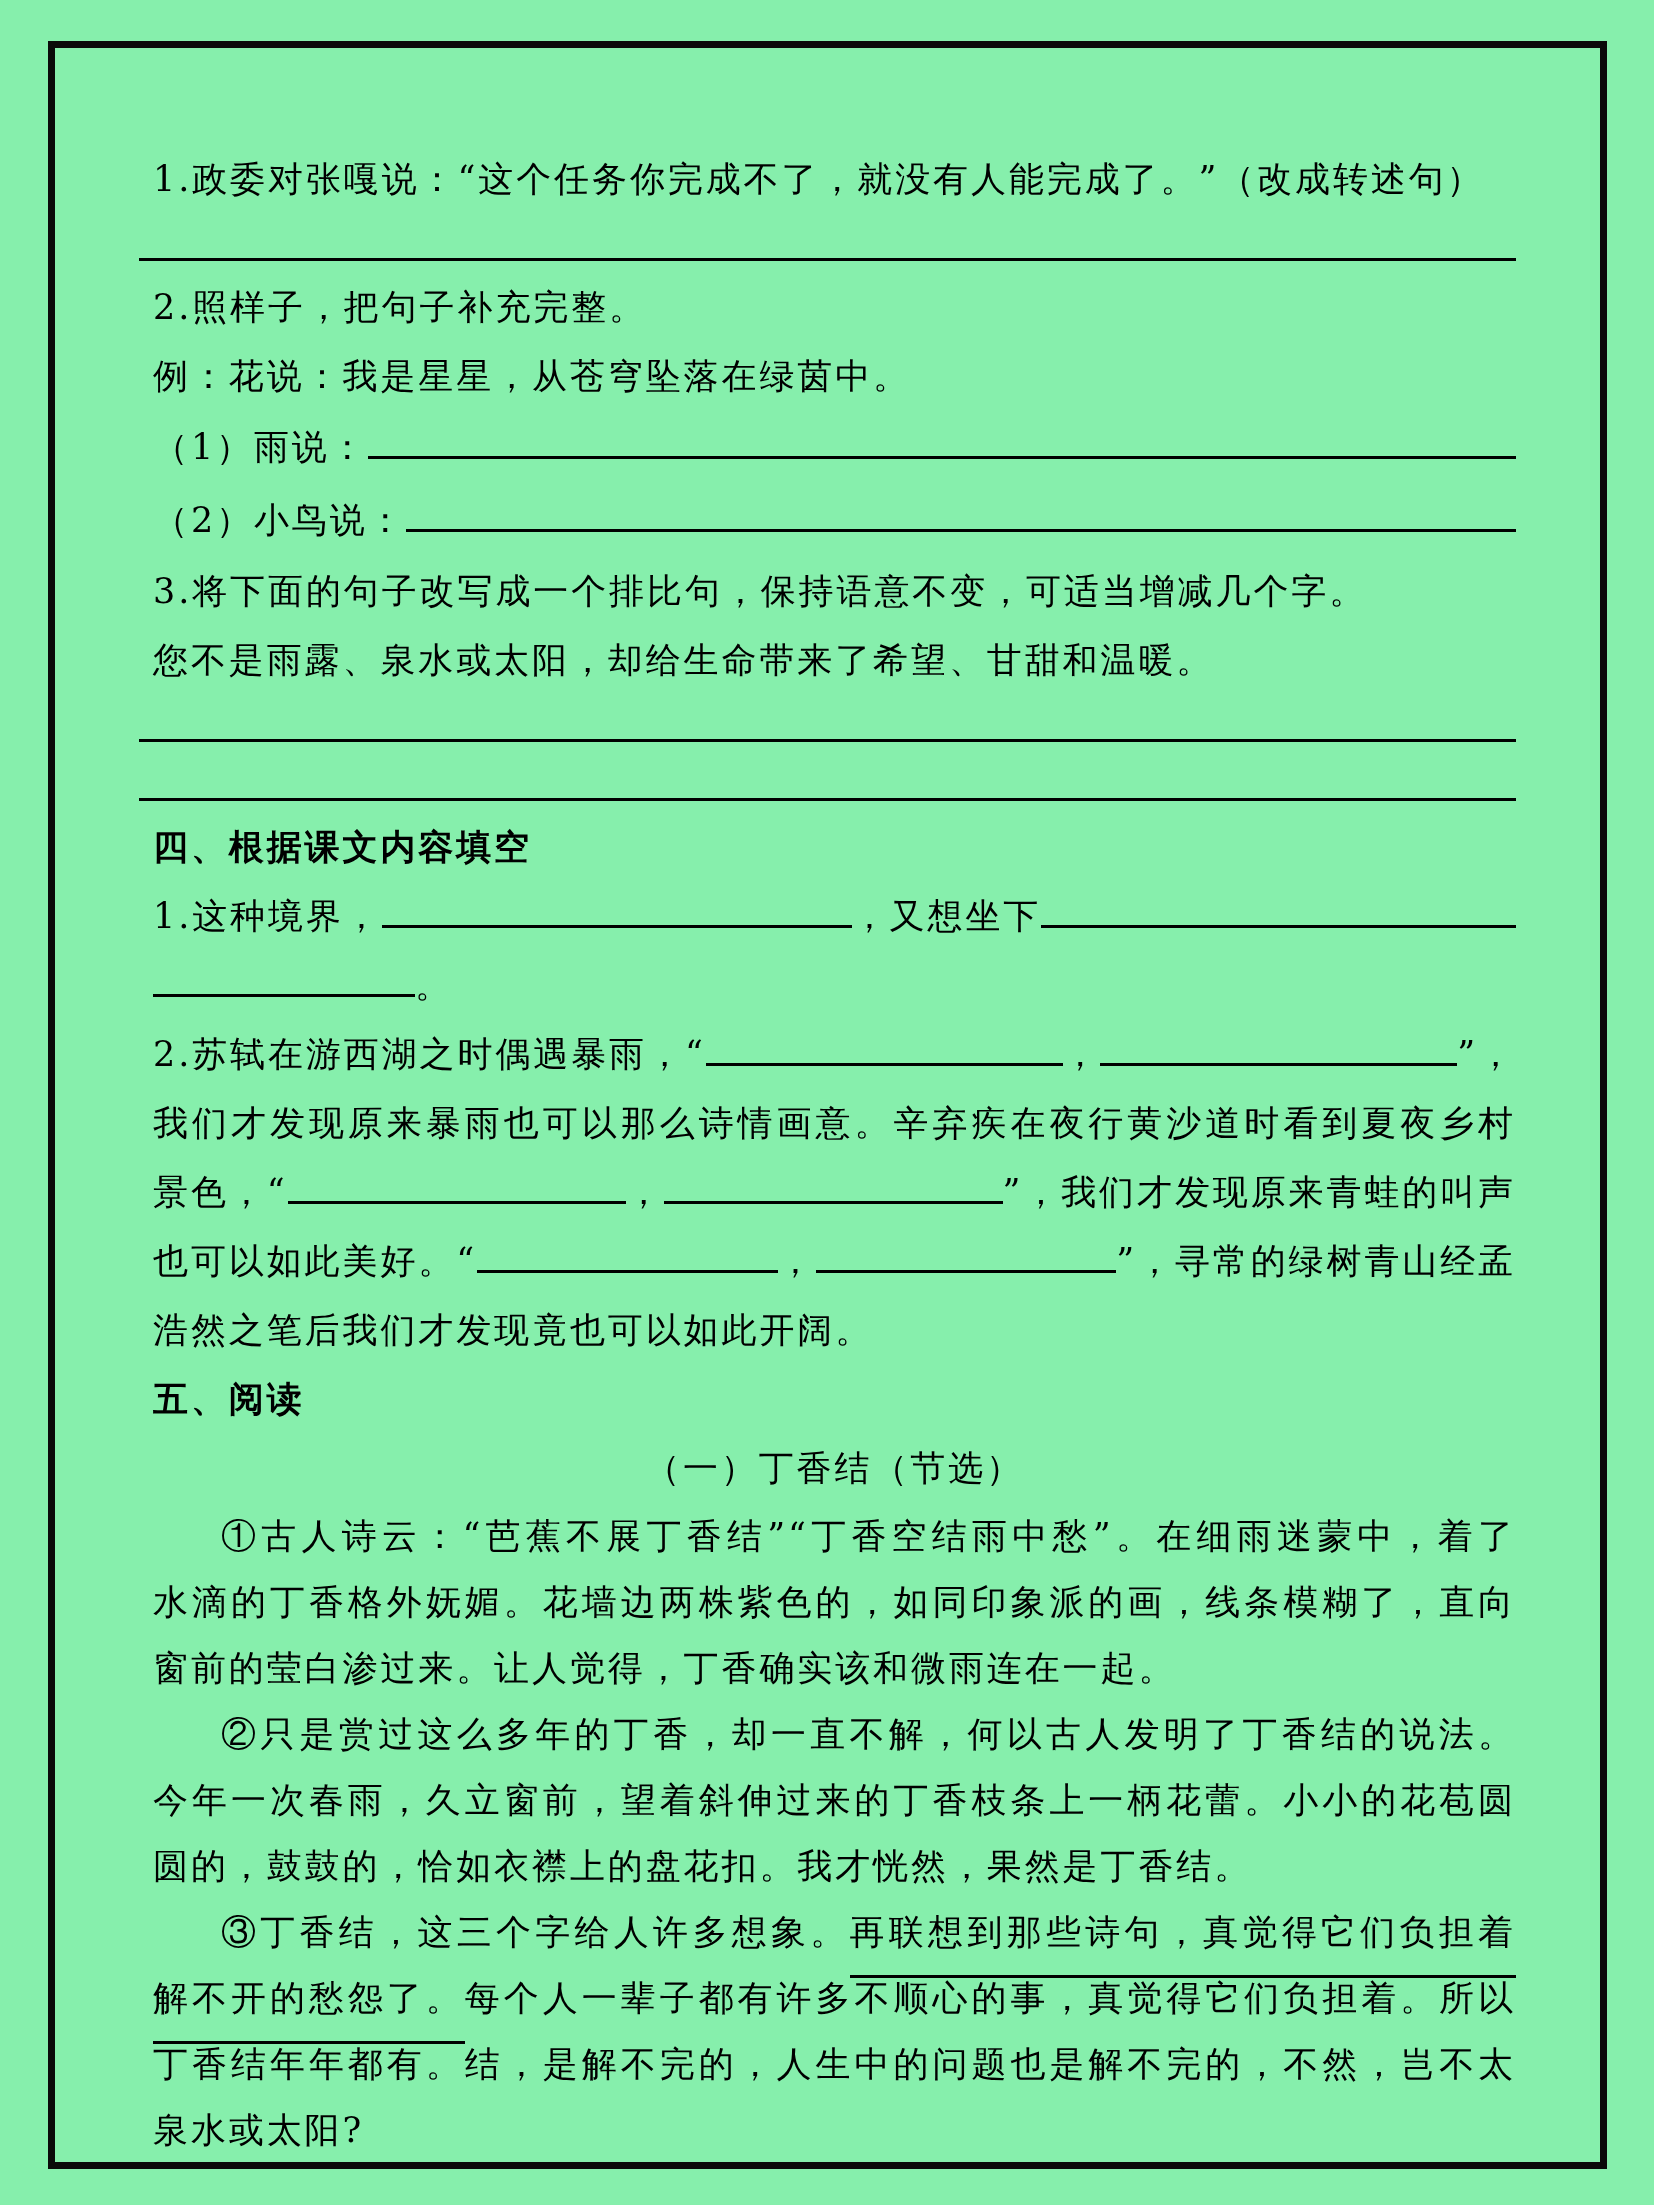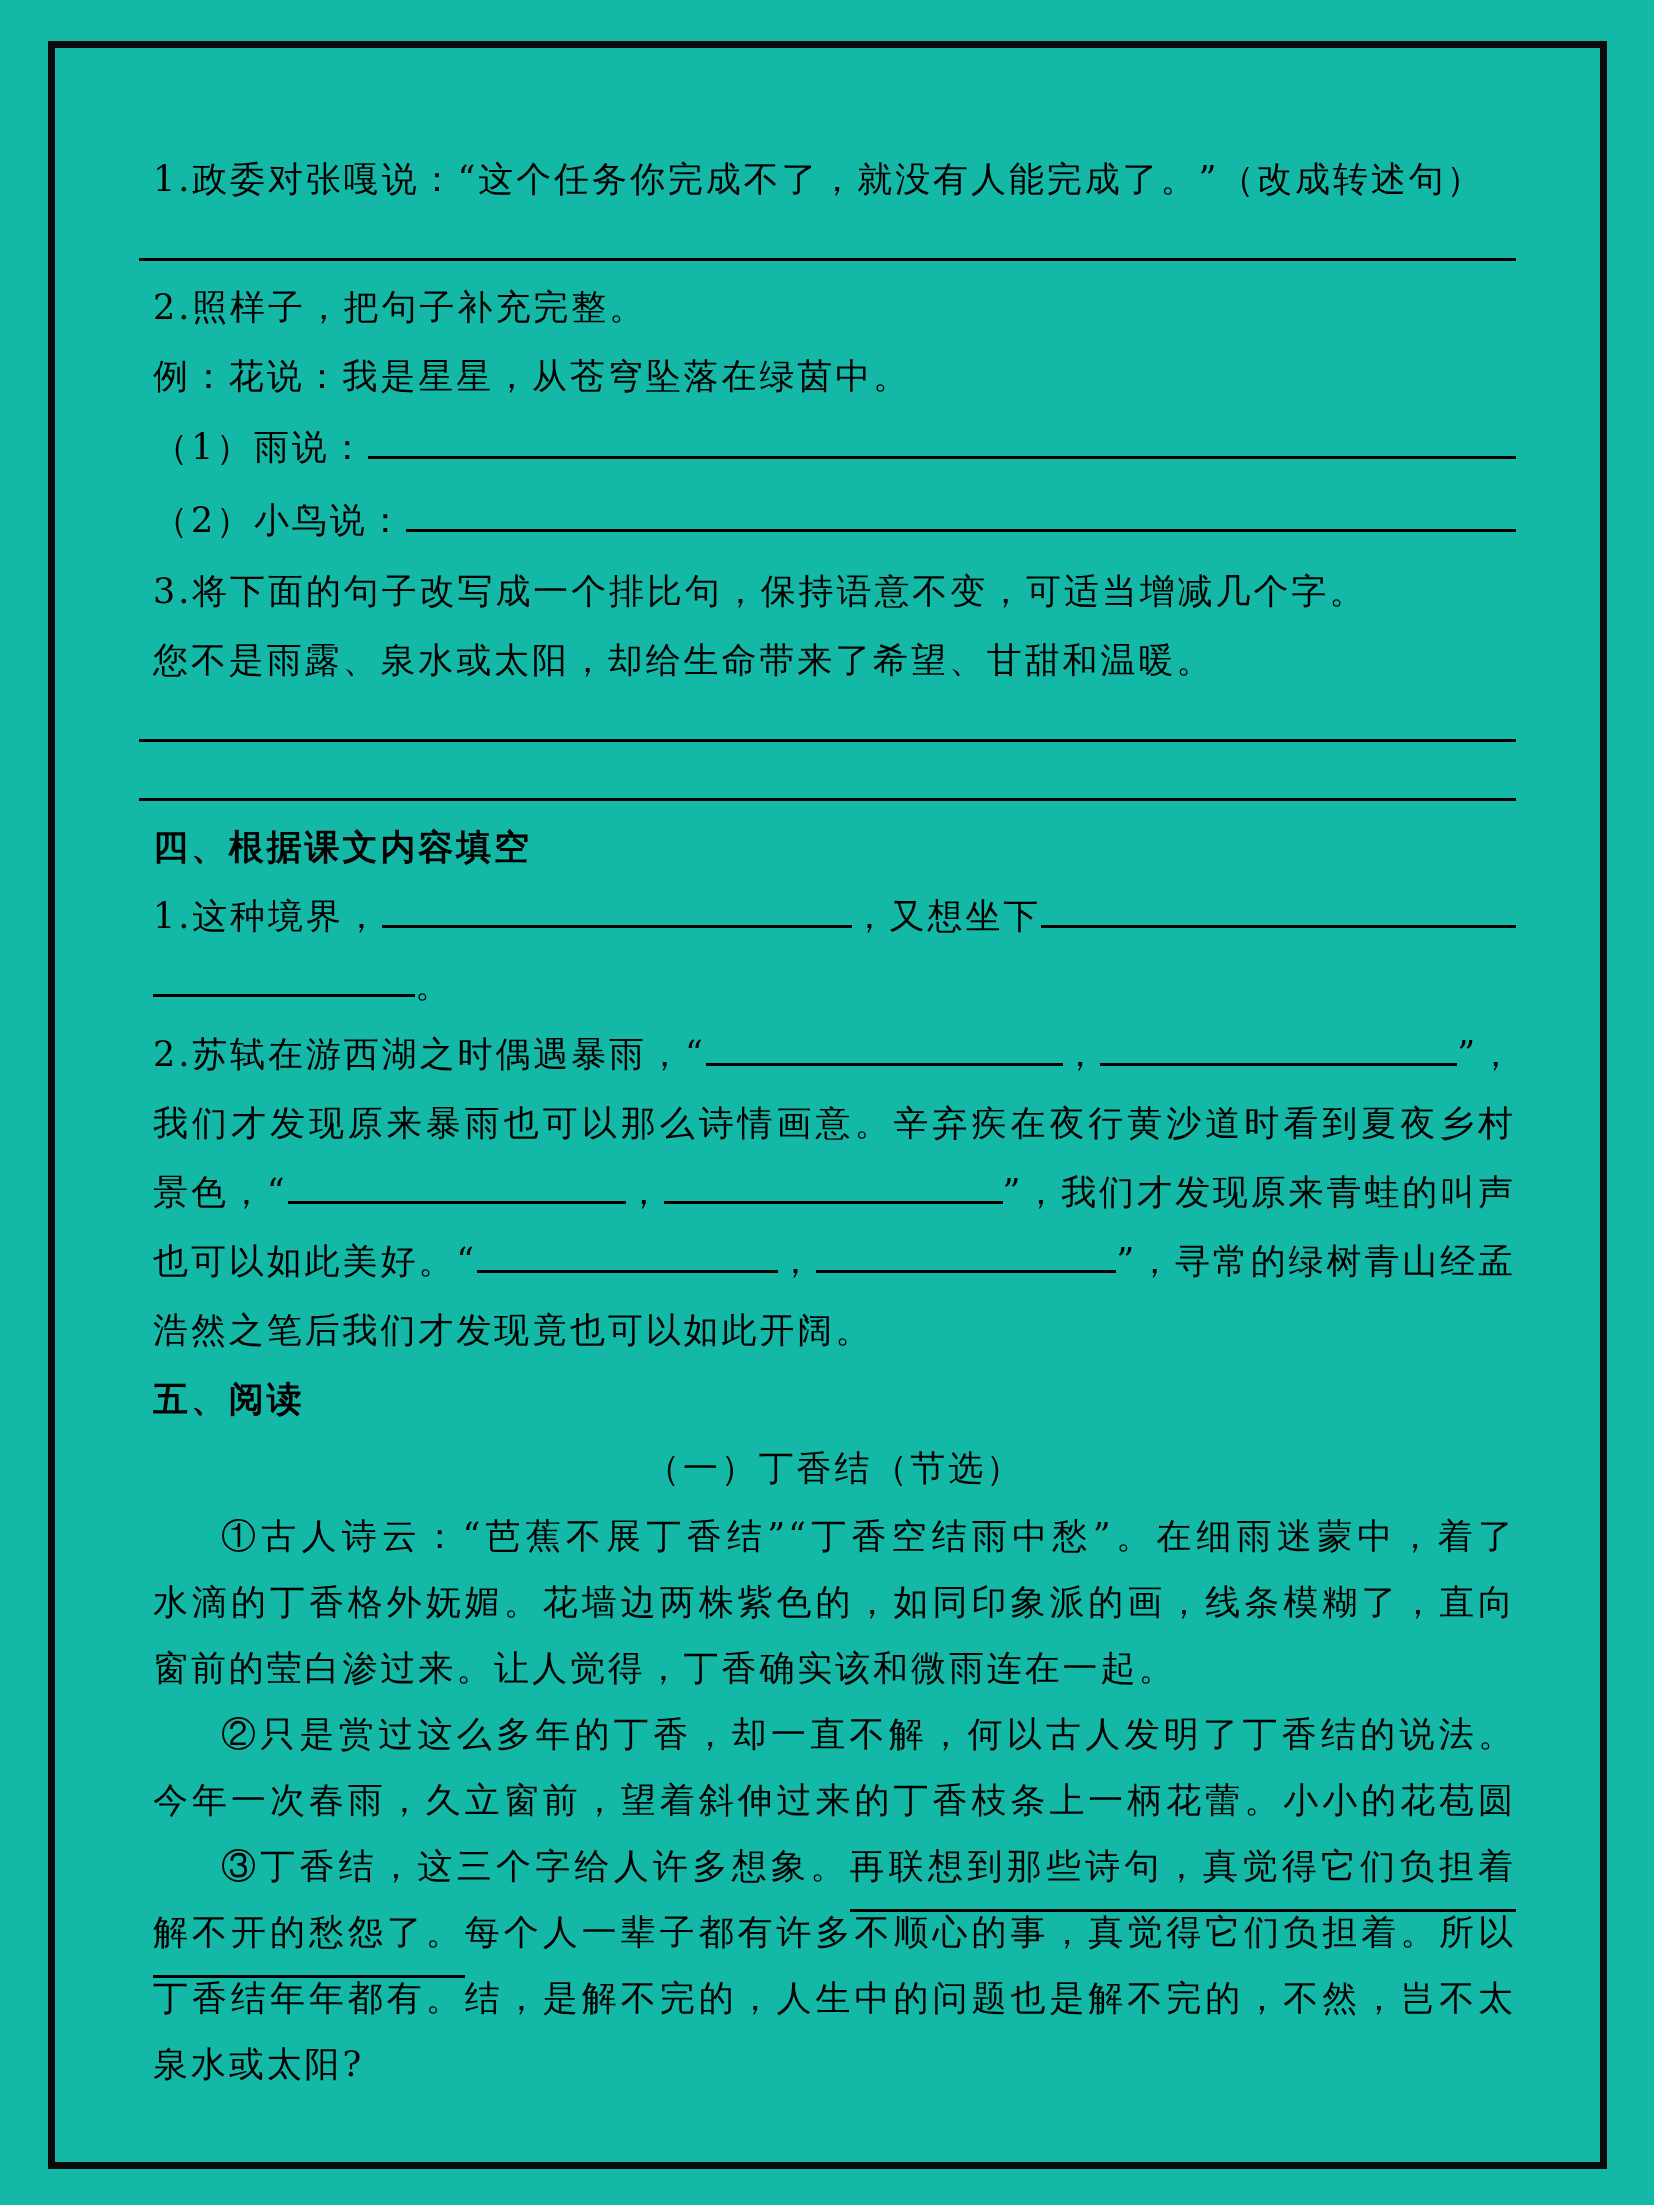--- a/index.html
+++ b/index.html
@@ -1,20 +1,20 @@
 <!DOCTYPE html>
 <html style="font-size:7.8px"><head>
 <meta charset="utf-8">
 <style>
   html,body{margin:0;padding:0;background:#e8e8e8;}
   #page{
     position:relative;
     width:1654px;
     height:2205px;
-    background:#14b8a6;
+    background:#86efac;
     font-family:"DejaVu Serif","Liberation Serif",serif;
     color:#000000;
     overflow:hidden;
   }
   #frame{
     position:absolute;
     left:48px; top:41px; right:47px; bottom:36px;
     border:7.8px solid #0a0a0a;
   }
   #content{
@@ -104,19 +104,20 @@
         <span class="seg">”，寻常的绿树青山经孟</span>
       </div>
       <div class="row">浩然之笔后我们才发现竟也可以如此开阔。</div>
       <div class="row heading">五、阅读</div>
       <div class="row center">（一）丁香结（节选）</div>
       <div class="row justify indent reading">①古人诗云：“芭蕉不展丁香结”“丁香空结雨中愁”。在细雨迷蒙中，着了</div>
       <div class="row justify reading">水滴的丁香格外妩媚。花墙边两株紫色的，如同印象派的画，线条模糊了，直向</div>
       <div class="row reading">窗前的莹白渗过来。让人觉得，丁香确实该和微雨连在一起。</div>
       <div class="row justify indent reading">②只是赏过这么多年的丁香，却一直不解，何以古人发明了丁香结的说法。</div>
       <div class="row justify reading">今年一次春雨，久立窗前，望着斜伸过来的丁香枝条上一柄花蕾。小小的花苞圆</div>
+      <div class="row reading">圆的，鼓鼓的，恰如衣襟上的盘花扣。我才恍然，果然是丁香结。</div>
       <div class="row justify indent reading"><span class="seg">③丁香结，这三个字给人许多想象。</span><span class="seg u">再联想到那些诗句，真觉得它们负担着</span></div>
       <div class="row justify reading"><span class="seg u">解不开的愁怨了。</span><span class="seg">每个人一辈子都有许多不顺心的事，真觉得它们负担着。所以</span></div>
       <div class="row justify reading">丁香结年年都有。结，是解不完的，人生中的问题也是解不完的，不然，岂不太</div>
       <div class="row reading">泉水或太阳?</div>
     </div>
 </div>
 
 
 </body></html>

